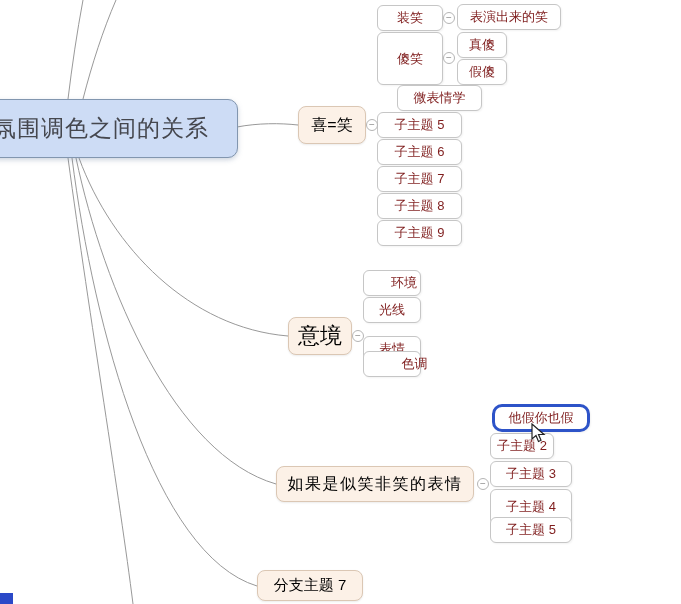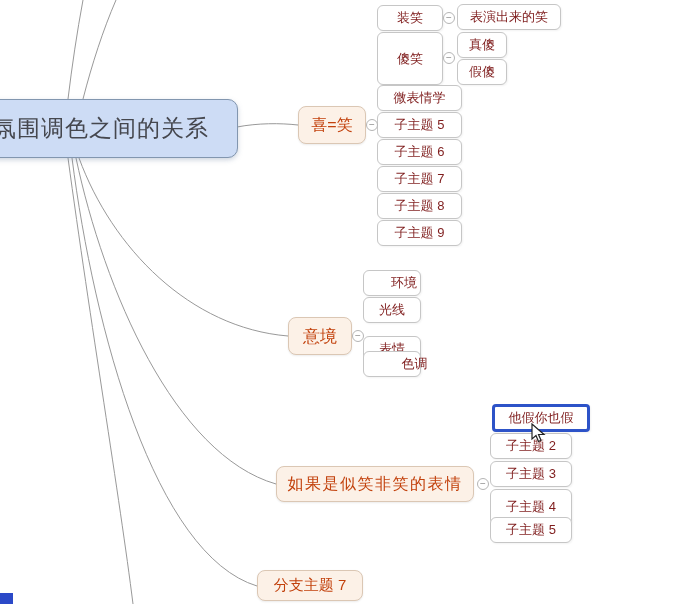--- a/index.html
+++ b/index.html
@@ -15,30 +15,30 @@
     display:flex;align-items:center;justify-content:center;
     white-space:nowrap;cursor:default;
   }
   .root{
     background:#cddcf5;border:1px solid #8296af;border-radius:10px;
     font-size:23px;letter-spacing:1px;color:#45474e;
     box-shadow:0 2px 5px rgba(110,130,160,.35);
   }
   .branch{
     background:#fcf1e7;border:1px solid #dbc7b4;border-radius:8px;
-    font-size:16px;color:#c2410c;
+    font-size:16px;color:#000000;
     box-shadow:0 1px 2px rgba(0,0,0,.08);
   }
   .sub{
     background:#ffffff;border:1px solid #c6c6c6;border-radius:6px;
     font-size:13px;color:#7f1d1d;
     box-shadow:1px 1px 2px rgba(0,0,0,.05);
   }
   .selected{
-    border:3px solid #2d53c8;border-radius:4px;z-index:3;text-align:right;
+    border:3px solid #2d53c8;border-radius:10px;z-index:3;text-align:right;
   }
   .collapse{
     position:absolute;z-index:4;width:12px;height:12px;box-sizing:border-box;
     border:1px solid #b5b5b5;border-radius:50%;background:#fff;
     font-size:10px;line-height:9px;text-align:center;color:#8d8d8d;
     cursor:pointer;
   }
   .cursor{position:absolute;z-index:6;}
   .corner-square{
     position:absolute;left:0;top:593px;width:13px;height:11px;
@@ -68,39 +68,39 @@
 
   <div class="node sub" style="left:377px;top:5px;width:66px;height:26px;">装笑</div>
   <div class="collapse" style="left:443px;top:12px;">−</div>
   <div class="node sub" style="left:457px;top:4px;width:104px;height:26px;">表演出来的笑</div>
 
   <div class="node sub" style="left:377px;top:32px;width:66px;height:53px;">傻笑</div>
   <div class="collapse" style="left:443px;top:52px;">−</div>
   <div class="node sub" style="left:457px;top:32px;width:50px;height:26px;text-align:right;">真傻</div>
   <div class="node sub" style="left:457px;top:59px;width:50px;height:26px;">假傻</div>
 
-  <div class="node sub" style="left:377px;top:85px;width:85px;height:26px;">微表情学</div>
+  <div class="node sub" style="left:397px;top:85px;width:85px;height:26px;">微表情学</div>
   <div class="node sub" style="left:377px;top:112px;width:85px;height:26px;">子主题 5</div>
   <div class="node sub" style="left:377px;top:139px;width:85px;height:26px;">子主题 6</div>
   <div class="node sub" style="left:377px;top:166px;width:85px;height:26px;">子主题 7</div>
   <div class="node sub" style="left:377px;top:193px;width:85px;height:26px;">子主题 8</div>
   <div class="node sub" style="left:377px;top:220px;width:85px;height:26px;">子主题 9</div>
 
-  <div class="node branch" style="left:288px;top:317px;width:64px;height:38px;font-size:17px;">意境</div>
+  <div class="node branch" style="left:288px;top:317px;width:64px;height:38px;font-size:22px;">意境</div>
   <div class="collapse" style="left:352px;top:330px;">−</div>
   <div class="node sub" style="left:363px;top:270px;width:58px;height:26px;padding-left:24px;">环境</div>
   <div class="node sub" style="left:363px;top:297px;width:58px;height:26px;">光线</div>
   <div class="node sub" style="left:363px;top:324px;width:58px;height:26px;margin-top:12px;">表情</div>
   <div class="node sub" style="left:363px;top:351px;width:58px;height:26px;padding-left:45px;">色调</div>
 
   <div class="node branch wide-spacing" style="left:276px;top:466px;width:198px;height:36px;">如果是似笑非笑的表情</div>
   <div class="collapse" style="left:477px;top:478px;">−</div>
 
   <div class="node sub selected" style="left:492px;top:404px;width:98px;height:28px;">他假你也假</div>
-  <div class="node sub" style="left:490px;top:433px;width:82px;height:26px;">子主题 2</div>
+  <div class="node sub" style="left:490px;top:433px;width:64px;height:26px;">子主题 2</div>
   <div class="node sub" style="left:490px;top:461px;width:82px;height:26px;">子主题 3</div>
   <div class="node sub" style="left:490px;top:489px;width:82px;height:36px;">子主题 4</div>
   <div class="node sub" style="left:490px;top:517px;width:82px;height:26px;">子主题 5</div>
 
   <div class="node branch" style="left:257px;top:570px;width:106px;height:31px;font-size:15px;">分支主题 7</div>
 
   <svg class="cursor" style="left:531px;top:423px;" width="16" height="20" viewBox="0 0 16 20">
     <path d="M1,1 L1,16 L5,12.5 L7.5,18.5 L10,17.3 L7.5,11.5 L13,11.5 Z" fill="#ffffff" stroke="#222222" stroke-width="1.2"></path>
   </svg>
 

